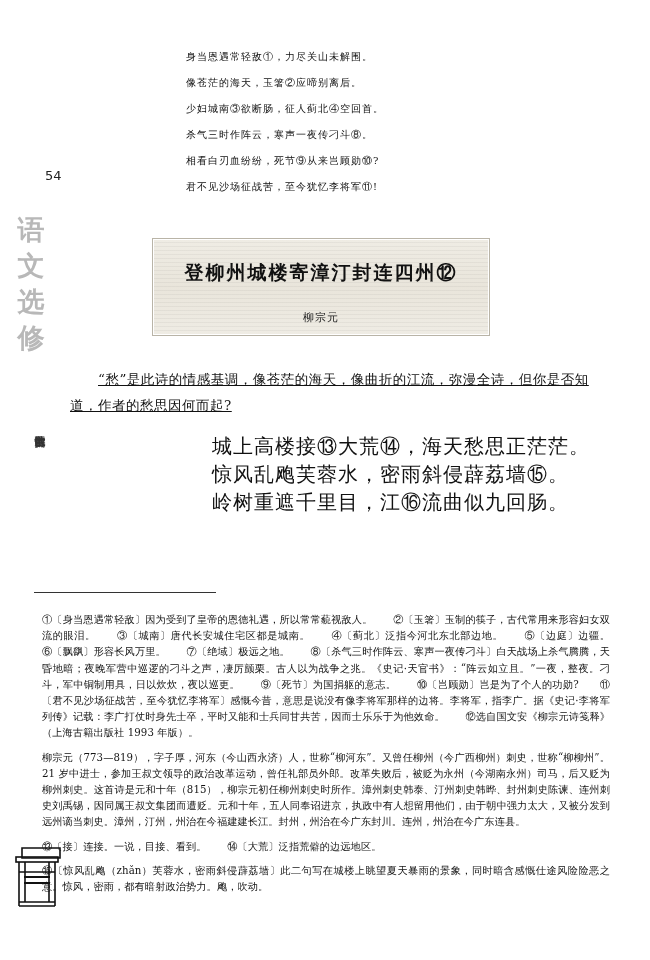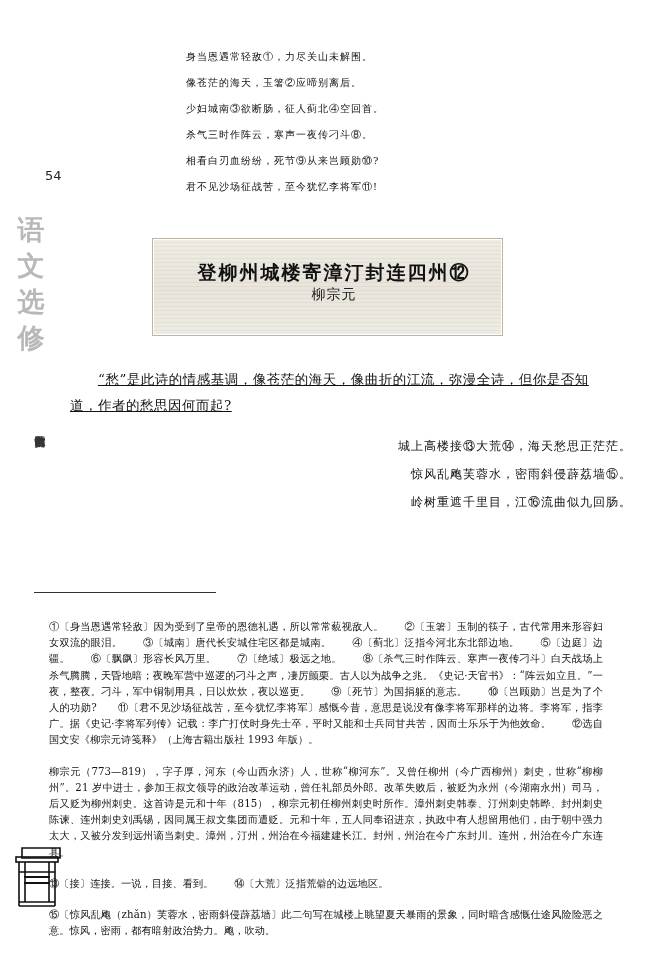--- a/index.html
+++ b/index.html
@@ -87,35 +87,34 @@
     left: 152px;
     top: 238px;
     width: 336px;
     height: 96px;
     background:
       repeating-linear-gradient(0deg, rgba(0,0,0,0.045) 0px, rgba(0,0,0,0.045) 1px, rgba(0,0,0,0) 1px, rgba(0,0,0,0) 4px),
       linear-gradient(180deg, #efece4 0%, #e9e5db 50%, #efece4 100%);
     border: 1px solid #b9b4a7;
     box-shadow: 0 0 0 1px #fff inset;
     text-align: center;
-    padding-left: 13px;
   }
   .plaque .ptitle {
     font-family: "DejaVu Serif", "Liberation Serif", serif;
     font-size: 19px;
     font-weight: bold;
     color: #111;
     margin-top: 21px;
     letter-spacing: 2px;
   }
   .plaque .pauthor {
     font-family: Liberation Serif, serif;
-    font-size: 14px;
+    font-size: 11px;
     color: #222;
-    margin-top: 0;
+    margin-top: 24px;
     letter-spacing: 1px;
   }
 
   
   .prose {
     position: absolute;
     left: 70px;
     top: 366px;
     width: 545px;
     font-family: "DejaVu Serif", "Liberation Serif", serif;
@@ -129,26 +128,25 @@
 
   
   .poem-bottom {
     position: absolute;
     left: 212px;
     top: 432px;
     width: 420px;
   }
   .poem-bottom .line {
     font-family: "DejaVu Serif", "Liberation Serif", serif;
-    font-size: 12px;
+    font-size: 20px;
     line-height: 28px;
     color: #111;
     letter-spacing: 1px;
     white-space: nowrap;
-    text-align: right;
   }
 
   
   .fn-rule {
     position: absolute;
     left: 34px;
     top: 592px;
     width: 182px;
     height: 1px;
     background: #333;
@@ -161,21 +159,21 @@
     top: 604px;
     width: 584px;
     font-family: "DejaVu Serif", "Liberation Serif", serif;
     font-size: 10.2px;
     line-height: 16.2px;
     color: #141414;
     text-align: justify;
     letter-spacing: 0.1px;
   }
   .footnotes p {
-    margin: 15px;
+    margin: 8px;
   }
 </style>
 </head>
 <body>
 
 <div class="page-number">54</div>
 
 <div class="side-title">
   <div class="big">语</div>
   <div class="big">文</div>

